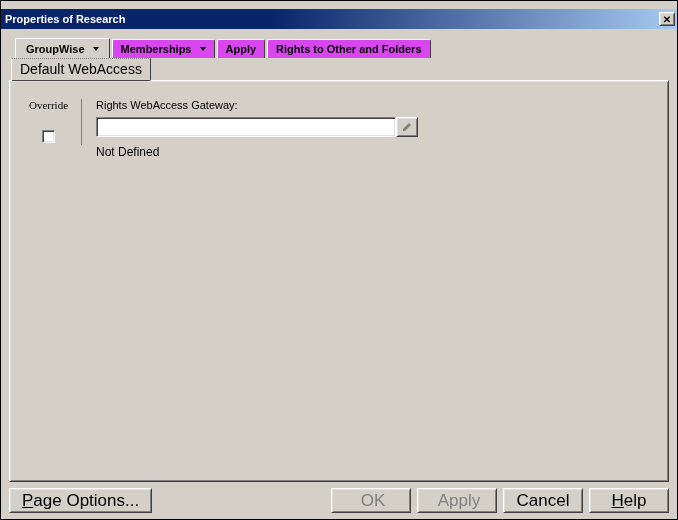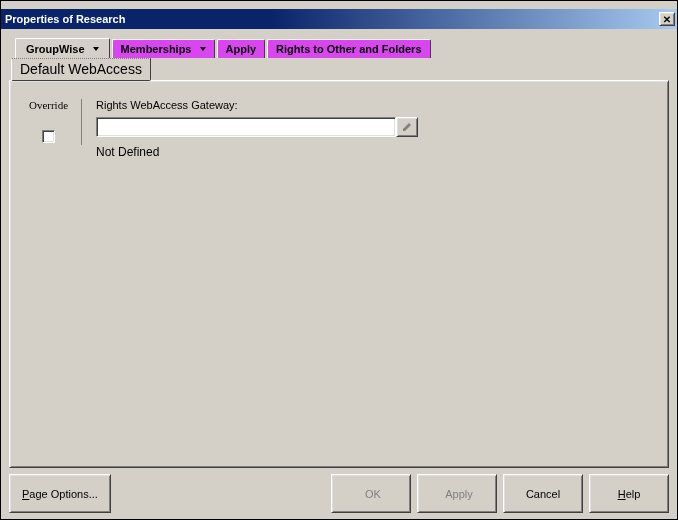--- a/index.html
+++ b/index.html
@@ -165,28 +165,28 @@
     cursor: pointer;
     color: #808080;
   }
   .status-text { font-size: 12px; }
   .button-row {
     display: flex;
     gap: 6px;
     padding-top: 6px;
   }
   .btn {
-    height: 39px;
+    height: 25px;
     min-width: 80px;
     padding: 0 12px;
     background: #d4d0c8;
     border: 1px solid;
     border-color: #fff #404040 #404040 #fff;
     box-shadow: inset 1px 1px 0 #dfdfdf, inset -1px -1px 0 #808080;
-    font-size: 11px;
+    font-size: 17px;
     font-family: inherit;
     cursor: pointer;
     display: inline-flex;
     align-items: center;
     justify-content: center;
   }
   .btn.disabled { color: #808080; cursor: default; padding-left: 16px; }
   .btn .ul { text-decoration: underline; }
   .spacer { flex: 1; }
 </style>

